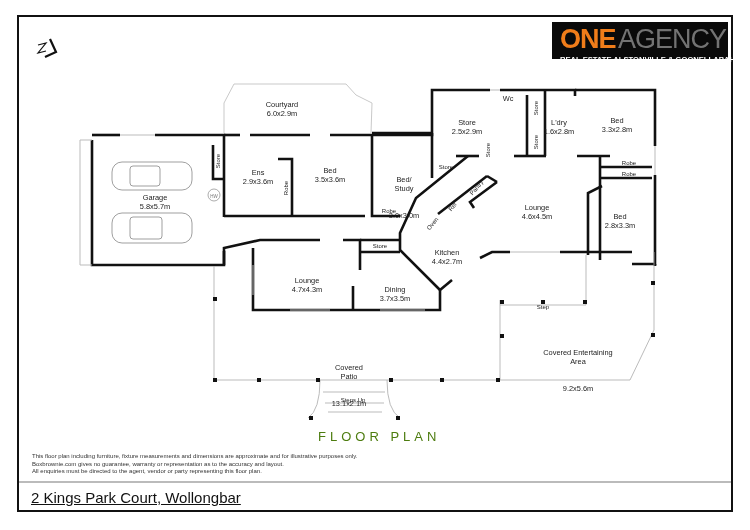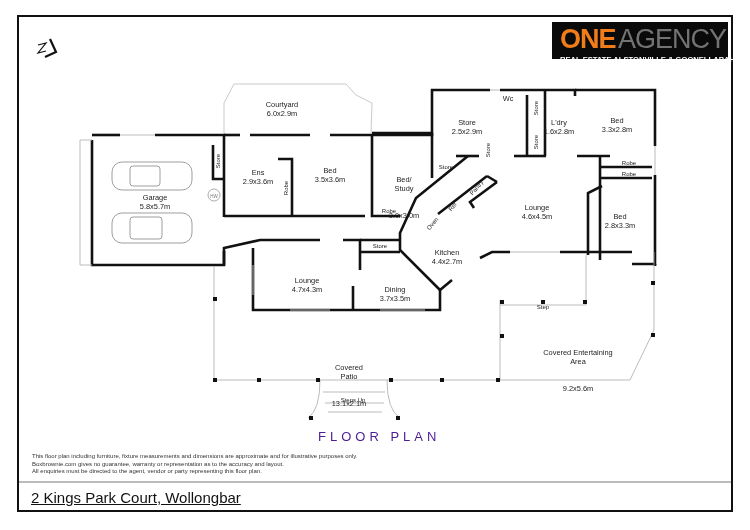--- a/index.html
+++ b/index.html
@@ -7,21 +7,21 @@
   .frame { position:absolute; left:17px; top:15px; width:716px; height:497px; border:2px solid #111; box-sizing:border-box; }
   .logo { position:absolute; left:552px; top:22px; width:176px; height:37px; background:#0a0a0a; }
   .logo .one { position:absolute; left:8px; top:2px; font-size:27px; font-weight:bold; color:#f07d1a; letter-spacing:-1px; }
   .logo .agency { position:absolute; left:66px; top:2px; font-size:27px; color:#737373; letter-spacing:-1px; }
   .logo .sub { position:absolute; left:8px; top:33px; font-size:7.6px; color:#fff; font-weight:bold; white-space:nowrap; }
   svg.plan { position:absolute; left:0; top:0; }
   .lbl { position:absolute; font-size:7.4px; text-align:center; line-height:9px; transform:translateX(-50%); white-space:nowrap; color:#222; }
   .small { font-size:6px; }
   .vert { transform:translate(-50%,-50%) rotate(-90deg); }
   .diag { transform:translate(-50%,-50%) rotate(-50deg); }
-  .title { position:absolute; left:318px; top:429px; font-size:13px; letter-spacing:4px; color:#4c1d95; }
+  .title { position:absolute; left:318px; top:429px; font-size:13px; letter-spacing:4px; color:#4d7c0f; }
   .disc { position:absolute; left:32px; top:453px; font-size:6px; line-height:7.6px; color:#333; }
   .divider { position:absolute; left:19px; top:481px; width:712px; height:2px; background:#bbb; }
   .addr { position:absolute; left:31px; top:489px; font-size:15px; color:#111;text-decoration:underline; }
 </style>
 </head>
 <body>
 
 <div class="frame"></div>
 
 <div class="logo">

